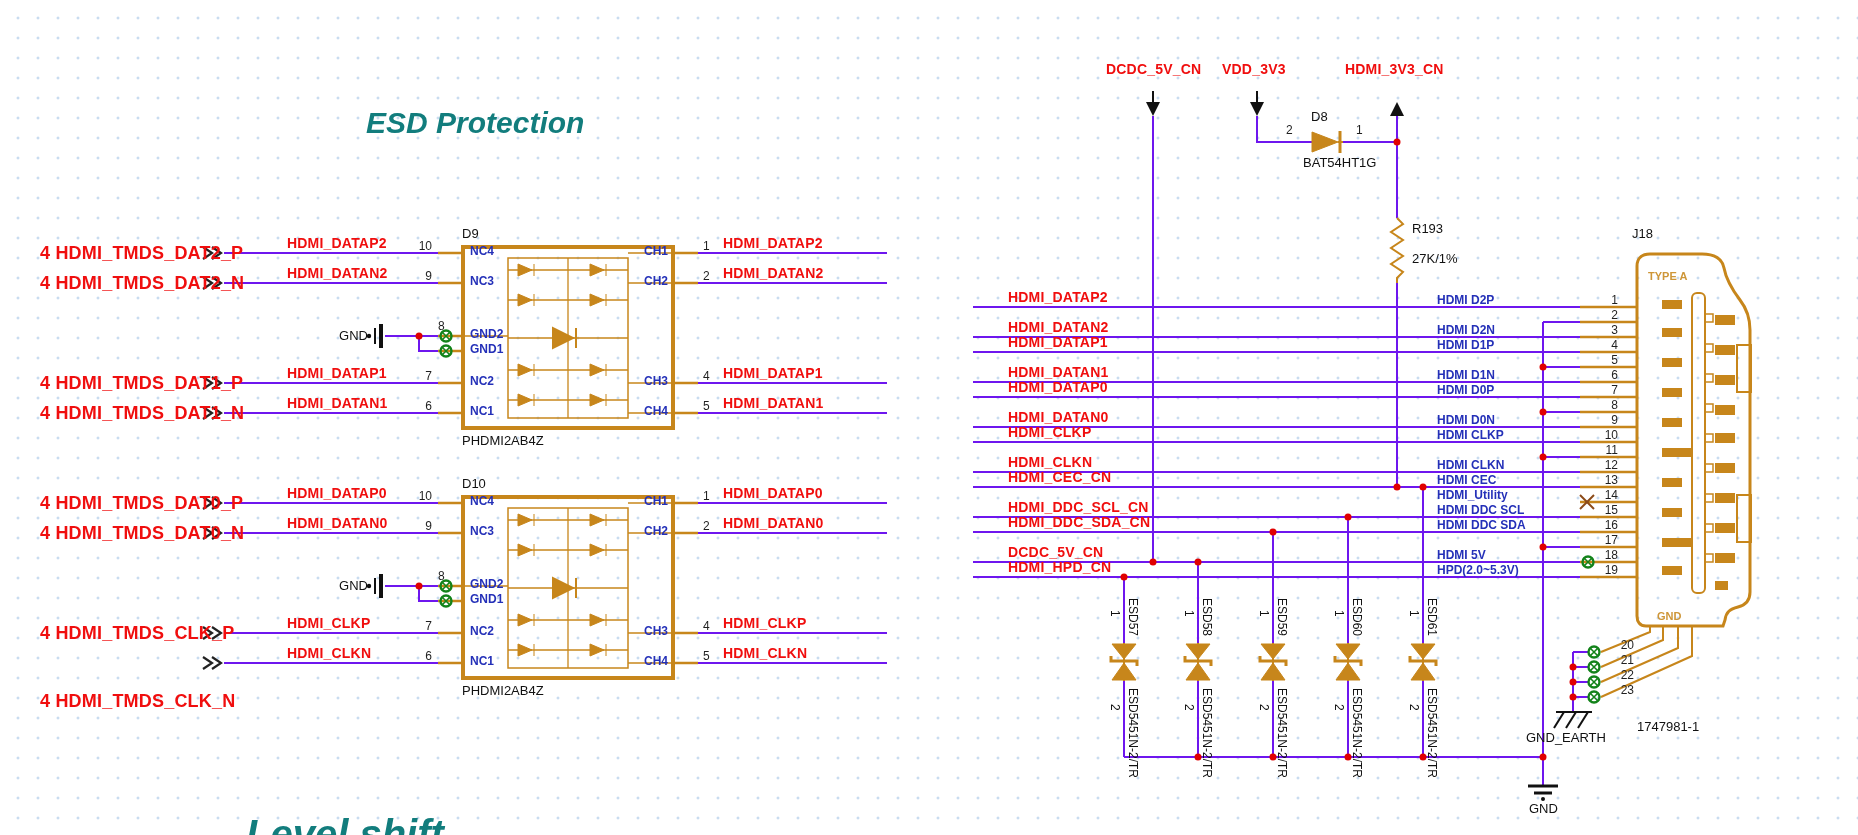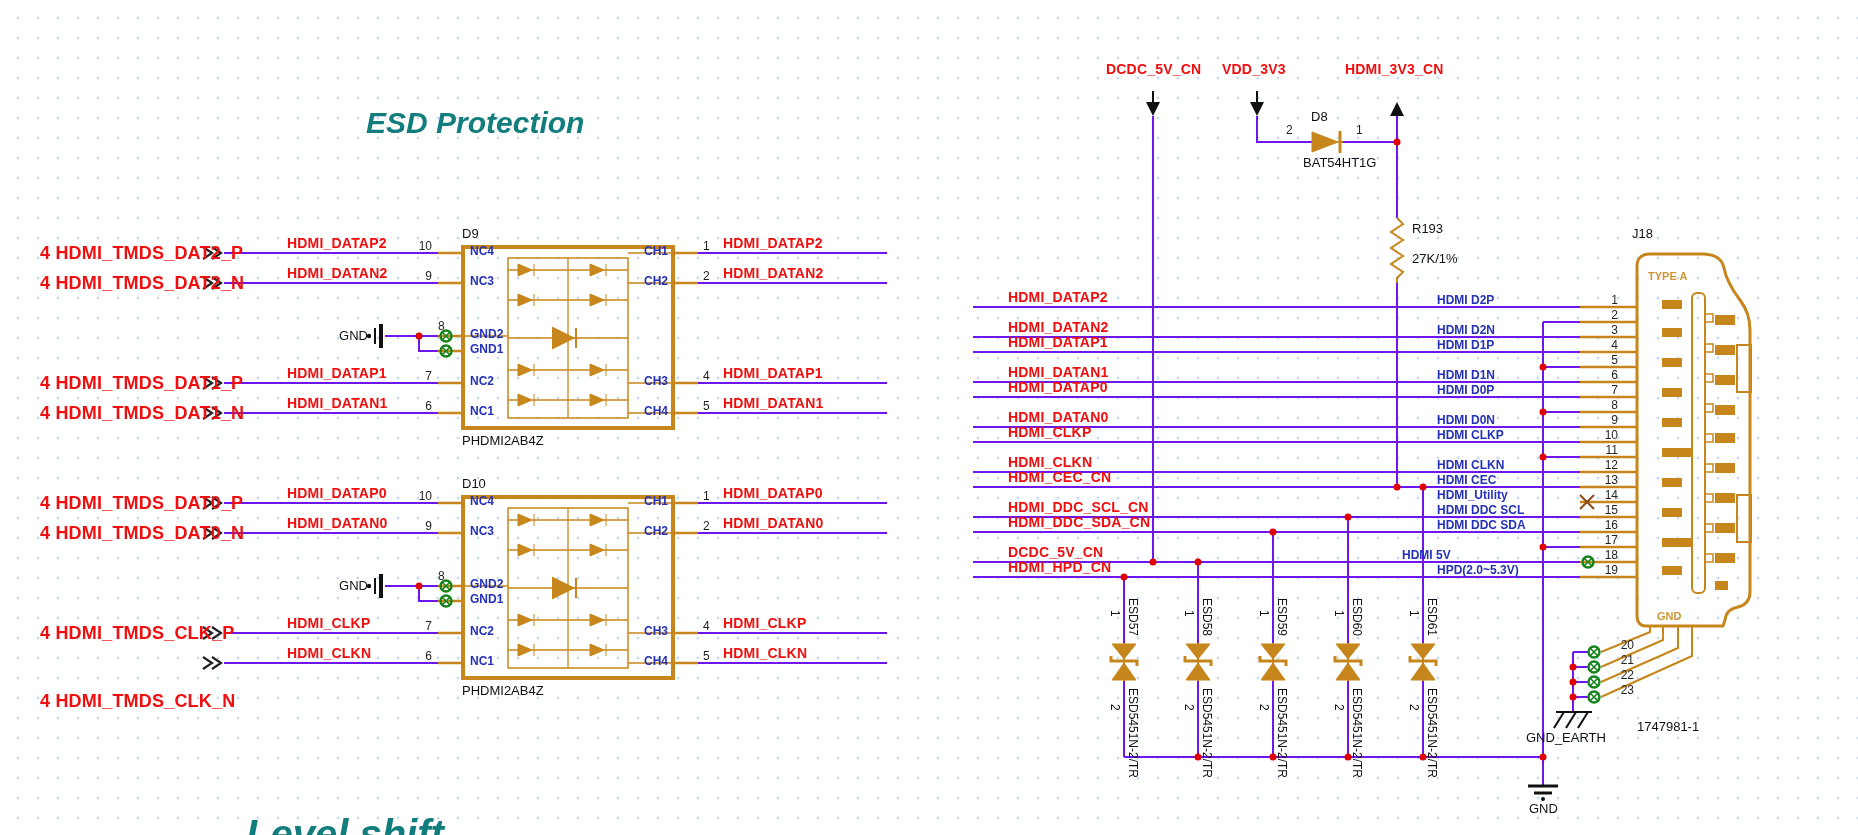--- a/index.html
+++ b/index.html
@@ -373,21 +373,21 @@
 <div class="t cpn" style="left:1437px;top:339px;">HDMI D1P</div>
 <div class="t cpn" style="left:1437px;top:369px;">HDMI D1N</div>
 <div class="t cpn" style="left:1437px;top:384px;">HDMI D0P</div>
 <div class="t cpn" style="left:1437px;top:414px;">HDMI D0N</div>
 <div class="t cpn" style="left:1437px;top:429px;">HDMI CLKP</div>
 <div class="t cpn" style="left:1437px;top:459px;">HDMI CLKN</div>
 <div class="t cpn" style="left:1437px;top:474px;">HDMI CEC</div>
 <div class="t cpn" style="left:1437px;top:489px;">HDMI_Utility</div>
 <div class="t cpn" style="left:1437px;top:504px;">HDMI DDC SCL</div>
 <div class="t cpn" style="left:1437px;top:519px;">HDMI DDC SDA</div>
-<div class="t cpn" style="left:1402px;top:549px;">HDMI 5V</div>
+<div class="t cpn" style="left:1437px;top:549px;">HDMI 5V</div>
 <div class="t cpn" style="left:1437px;top:564px;">HPD(2.0~5.3V)</div>
 
 <div class="t no nor" style="left:1584px;top:294px;">1</div>
 <div class="t no nor" style="left:1584px;top:309px;">2</div>
 <div class="t no nor" style="left:1584px;top:324px;">3</div>
 <div class="t no nor" style="left:1584px;top:339px;">4</div>
 <div class="t no nor" style="left:1584px;top:354px;">5</div>
 <div class="t no nor" style="left:1584px;top:369px;">6</div>
 <div class="t no nor" style="left:1584px;top:384px;">7</div>
 <div class="t no nor" style="left:1584px;top:399px;">8</div>

